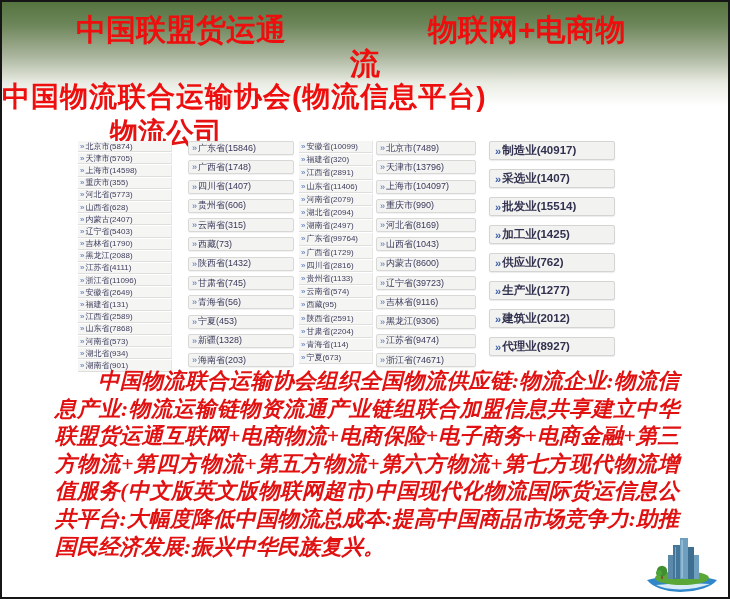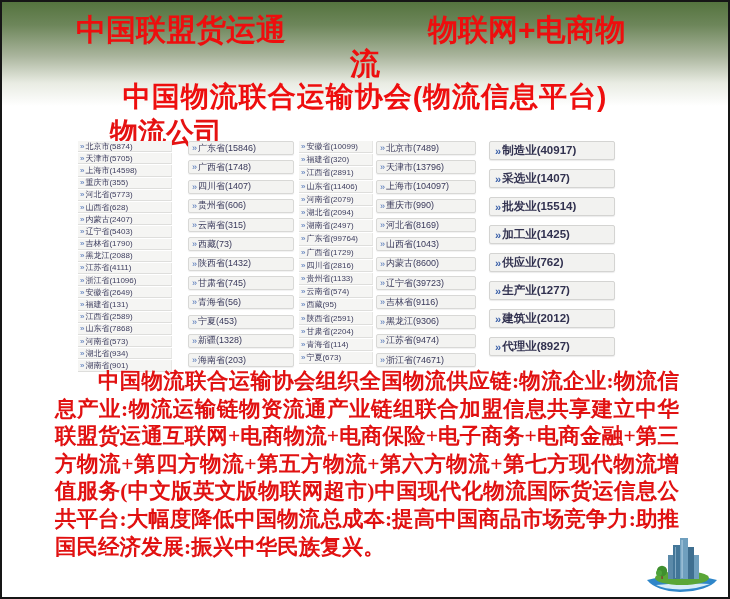--- a/index.html
+++ b/index.html
@@ -12,21 +12,21 @@
   .banner{
     position:absolute; left:0; top:0; width:100%; height:104px;
     background:linear-gradient(to bottom,#55743f 0%,#6d865a 22%,#aab59d 52%,#e9ece3 78%,#ffffff 100%);
   }
   .t1{position:absolute; top:8px; font-size:30px; font-weight:bold; color:#ee0e0e; white-space:nowrap;}
   .t1.left{left:74px;text-align:right;}
   .t1.right{left:398px;margin-left:28px;}
   .t2{position:absolute; top:42px; left:0; width:100%; text-align:center;
       font-size:30px; font-weight:bold; color:#ee0e0e;}
   .subtitle{
-    position:absolute; top:76px; left:0; width:100%; text-align:center;
+    position:absolute; top:76px; left:0; width:100%; 
     font-size:28px; font-weight:bold; color:#ee0e0e; letter-spacing:1px;
   }
   
   .colhead{position:absolute; top:112px; font-size:28px; font-weight:bold; color:#e51212; white-space:nowrap;}
   .ch1{left:108px;}
   .ch2{left:318px;}
   .ch3{left:487px;}
   
   .list{position:absolute; top:139px;}
   .list-item{display:flex; align-items:center; white-space:nowrap; overflow:hidden; cursor:pointer;}
@@ -57,20 +57,21 @@
     box-shadow:0 1px 1px rgba(0,0,0,.08); padding-left:5px;
   }
   .big-list .marker{color:#3a5fa8; font-size:11px;}
   .list-e{left:487px; width:126px;}
   
   .paragraph{
     position:absolute; left:53px; top:366px; width:624px;
     font-size:21.5px; line-height:27.6px; font-weight:bold; color:#e11111;
     text-align:justify; text-indent:2em;
     font-family:"Liberation Serif", serif;
+    font-style:italic;
   }
   
   .logo{position:absolute; right:6px; bottom:2px; width:80px; height:62px;}
 </style>
 </head>
 <body>
 
 <div class="page">
 
   <div class="banner">

